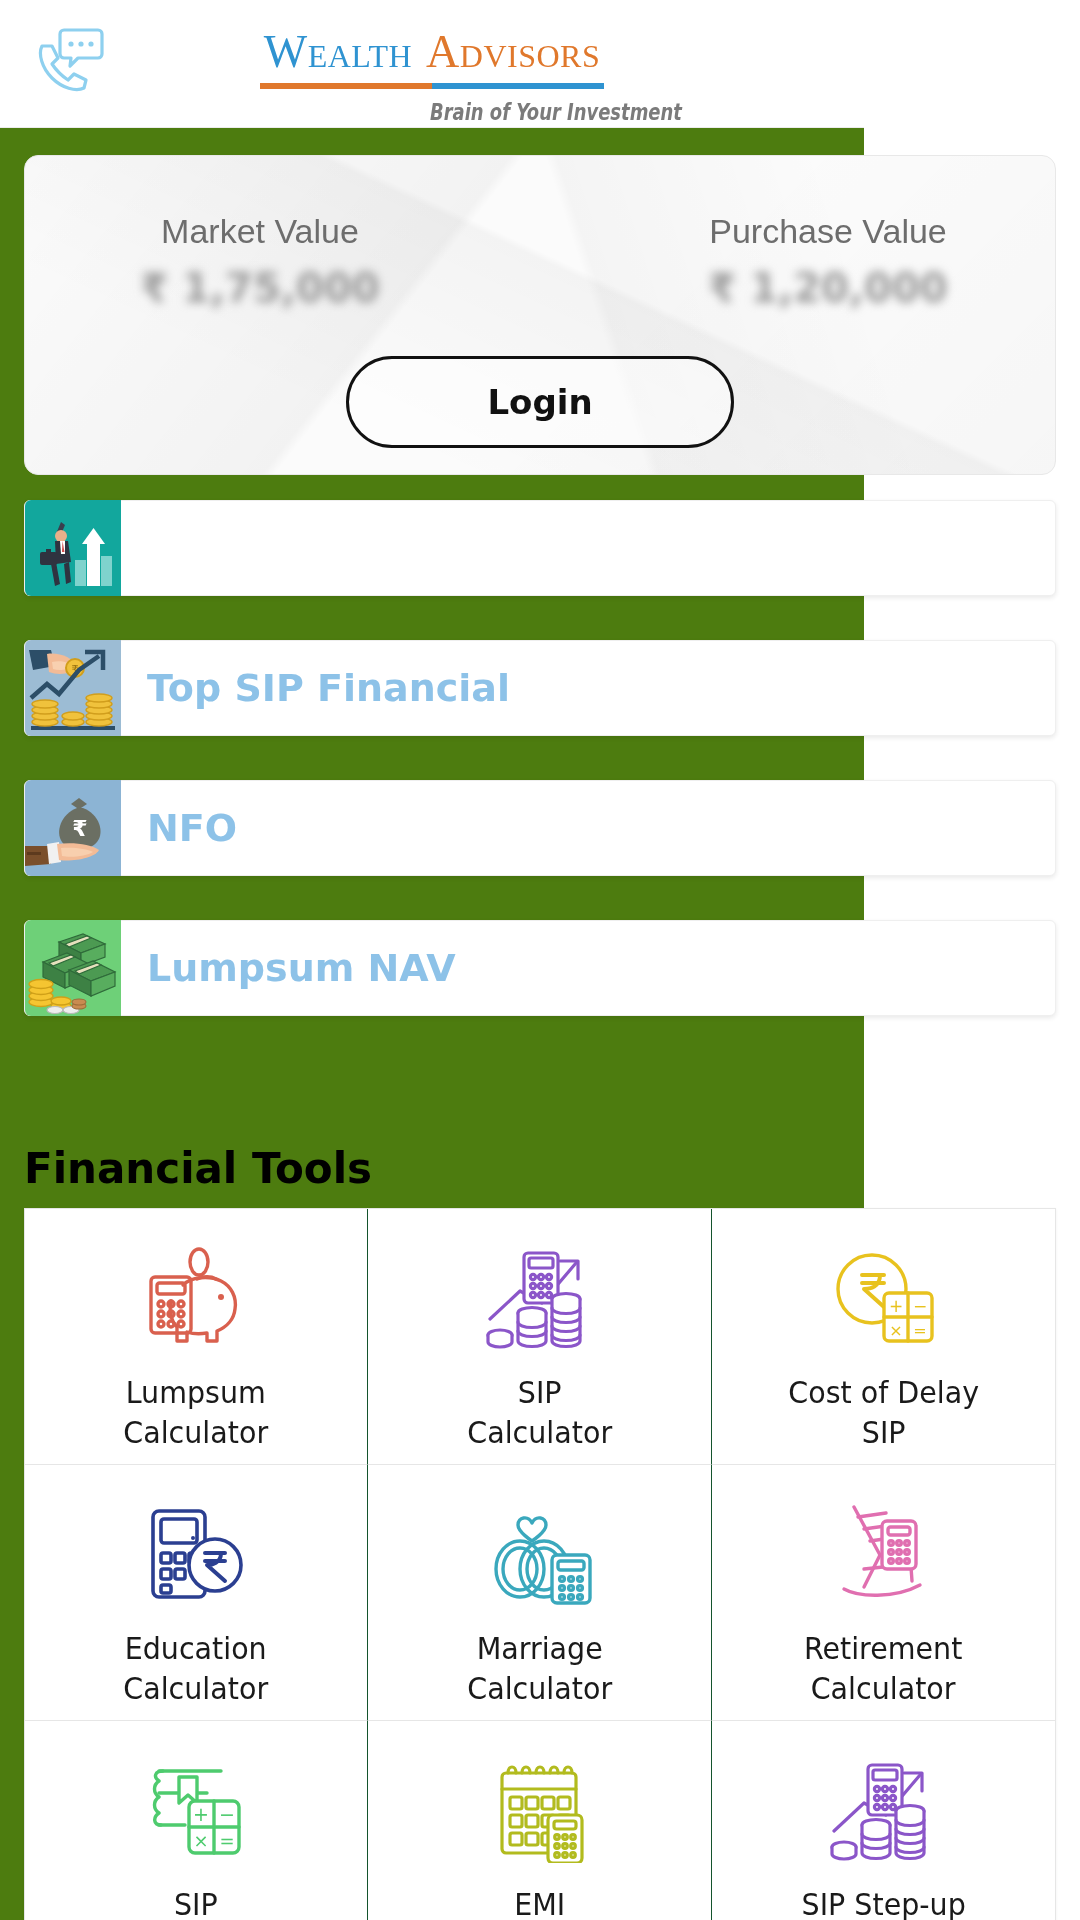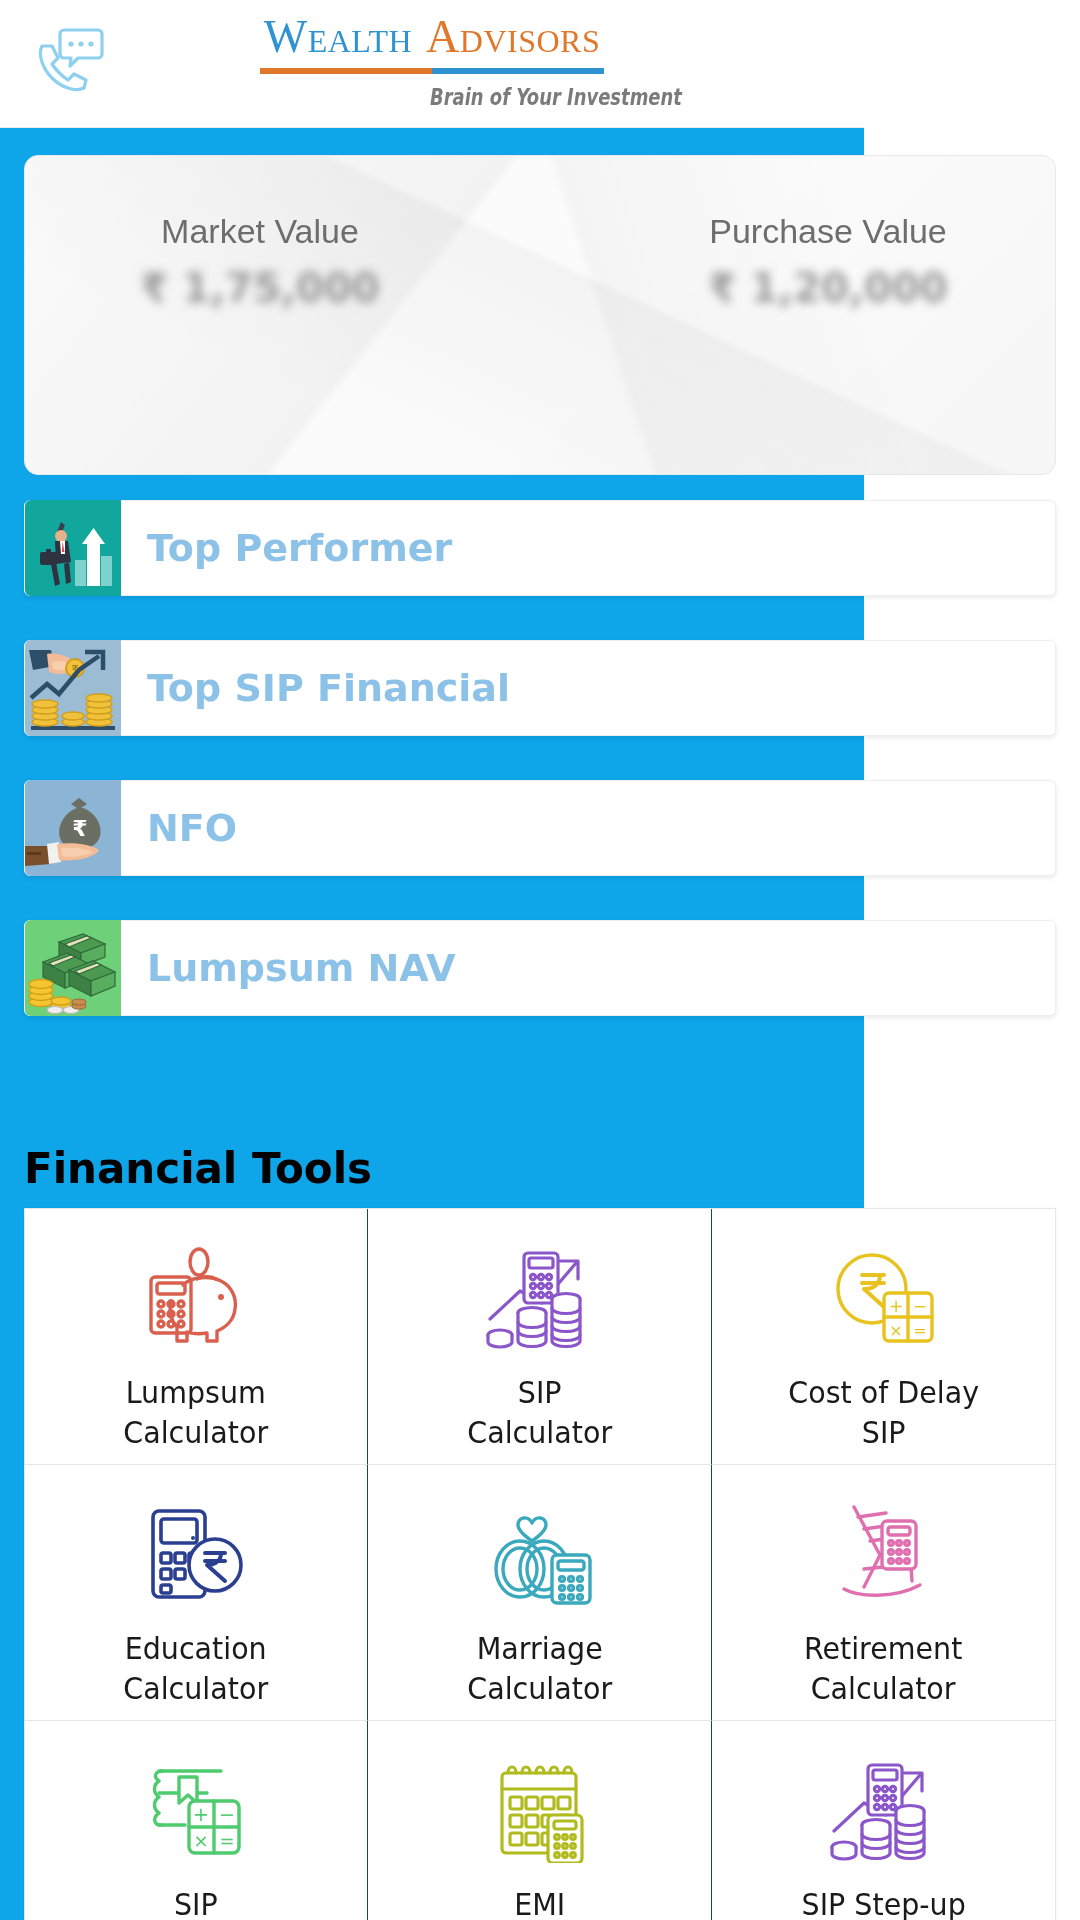--- a/index.html
+++ b/index.html
@@ -2,21 +2,21 @@
 <html><head>
 <meta charset="utf-8">
 <style>
   * { box-sizing: border-box; margin: 0; padding: 0; }
   html, body {
     width: 1080px; height: 1920px;
     background: #ffffff;
     font-family: "DejaVu Sans", "Liberation Sans", sans-serif;
     overflow: hidden;
   }
-  .screen { width: 864px; height: 1920px; position: relative; background: #0ea5e9; }
+  .screen { width: 864px; height: 1920px; position: relative; background: #4d7c0f; }
 
   
   .header {
     height: 128px;
     border-bottom: 1px solid #ececec;
     display: flex; align-items: center;
     position: relative;
     background: #fff;
   }
   .call-icon { position: absolute; left: 28px; top: 24px; width: 76px; height: 76px; }
@@ -26,21 +26,21 @@
   }
   .logo-row { display: flex; align-items: baseline; gap: 14px; }
   .logo-w {
     font-family: "Liberation Serif", "DejaVu Serif", serif;
     font-size: 46px; color: #2f93d1; letter-spacing: 0.5px;
     font-variant: small-caps; font-weight: 400;
   }
   .logo-a {
     font-family: "Liberation Serif", "DejaVu Serif", serif;
     font-size: 46px; color: #e0782c; letter-spacing: 0.5px;
-    font-variant: small-caps; font-weight: 400;
+    font-variant: small-caps; font-weight: 400; margin-top: 15px;
   }
   .logo-rules { display: flex; margin-top: 5px; }
   .rule-o { width: 172px; height: 6px; background: #e0782c; }
   .rule-b { width: 172px; height: 6px; background: #2f93d1; }
   .tagline {
     margin-top: 10px;
     font-family: "DejaVu Sans", sans-serif;
     font-size: 23px; font-style: italic; font-weight: bold;
     color: #7b7b7b; align-self: flex-end; margin-right: 182px;
     transform: scaleX(0.78); transform-origin: right center;
@@ -163,20 +163,21 @@
 
   <div class="portfolio">
     <div class="pv-col pv-left">
       <div class="pv-label">Market Value</div>
       <div class="pv-amount">₹ 1,75,000</div>
     </div>
     <div class="pv-col pv-right">
       <div class="pv-label">Purchase Value</div>
       <div class="pv-amount">₹ 1,20,000</div>
     </div>
+    <div class="login-btn">Login</div>
   </div>
 
   <div class="menu">
 
     <div class="menu-row">
       <div class="menu-thumb">
         <svg width="96" height="96" viewBox="0 0 96 96">
           <rect width="96" height="96" fill="#12a79d"></rect>
           <rect x="50" y="60" width="11" height="26" fill="#7fd3cd"></rect>
           <rect x="76" y="56" width="11" height="30" fill="#7fd3cd"></rect>
@@ -186,21 +187,20 @@
           <circle cx="36" cy="36" r="6" fill="#e8b08a"></circle>
           <path d="M30 41 L43 41 L46 62 L31 64 Z" fill="#2f3340"></path>
           <path d="M35 41 L40 41 L40 54 L36 54 Z" fill="#ffffff"></path>
           <path d="M37.5 41 L39.5 52 L37 52 Z" fill="#d24b4b"></path>
           <path d="M31 62 L35 84 L30 86 L26 64 Z" fill="#2f3340"></path>
           <path d="M44 62 L46 82 L41 84 L39 64 Z" fill="#2f3340"></path>
           <rect x="15" y="52" width="17" height="13" rx="2" fill="#2f3340"></rect>
           <rect x="21" y="49" width="5" height="4" fill="#2f3340"></rect>
         </svg>
       </div>
-      <div class="menu-label">Top Performer</div>
     </div>
 
     <div class="menu-row">
       <div class="menu-thumb">
         <svg width="96" height="96" viewBox="0 0 96 96">
           <rect width="96" height="96" fill="#9cbcd4"></rect>
           <path d="M4 10 L26 10 L30 26 L8 30 Z" fill="#2c4e68"></path>
           <path d="M22 14 C34 12 48 18 52 26 C48 34 34 36 24 32 Z" fill="#f3bb96"></path>
           <path d="M27 22 C35 20 44 22 46 26 C43 30 34 31 28 29 Z" fill="#f8d0b0"></path>
           <circle cx="50" cy="28" r="9" fill="#f0c23c" stroke="#d19e1c" stroke-width="2"></circle>

